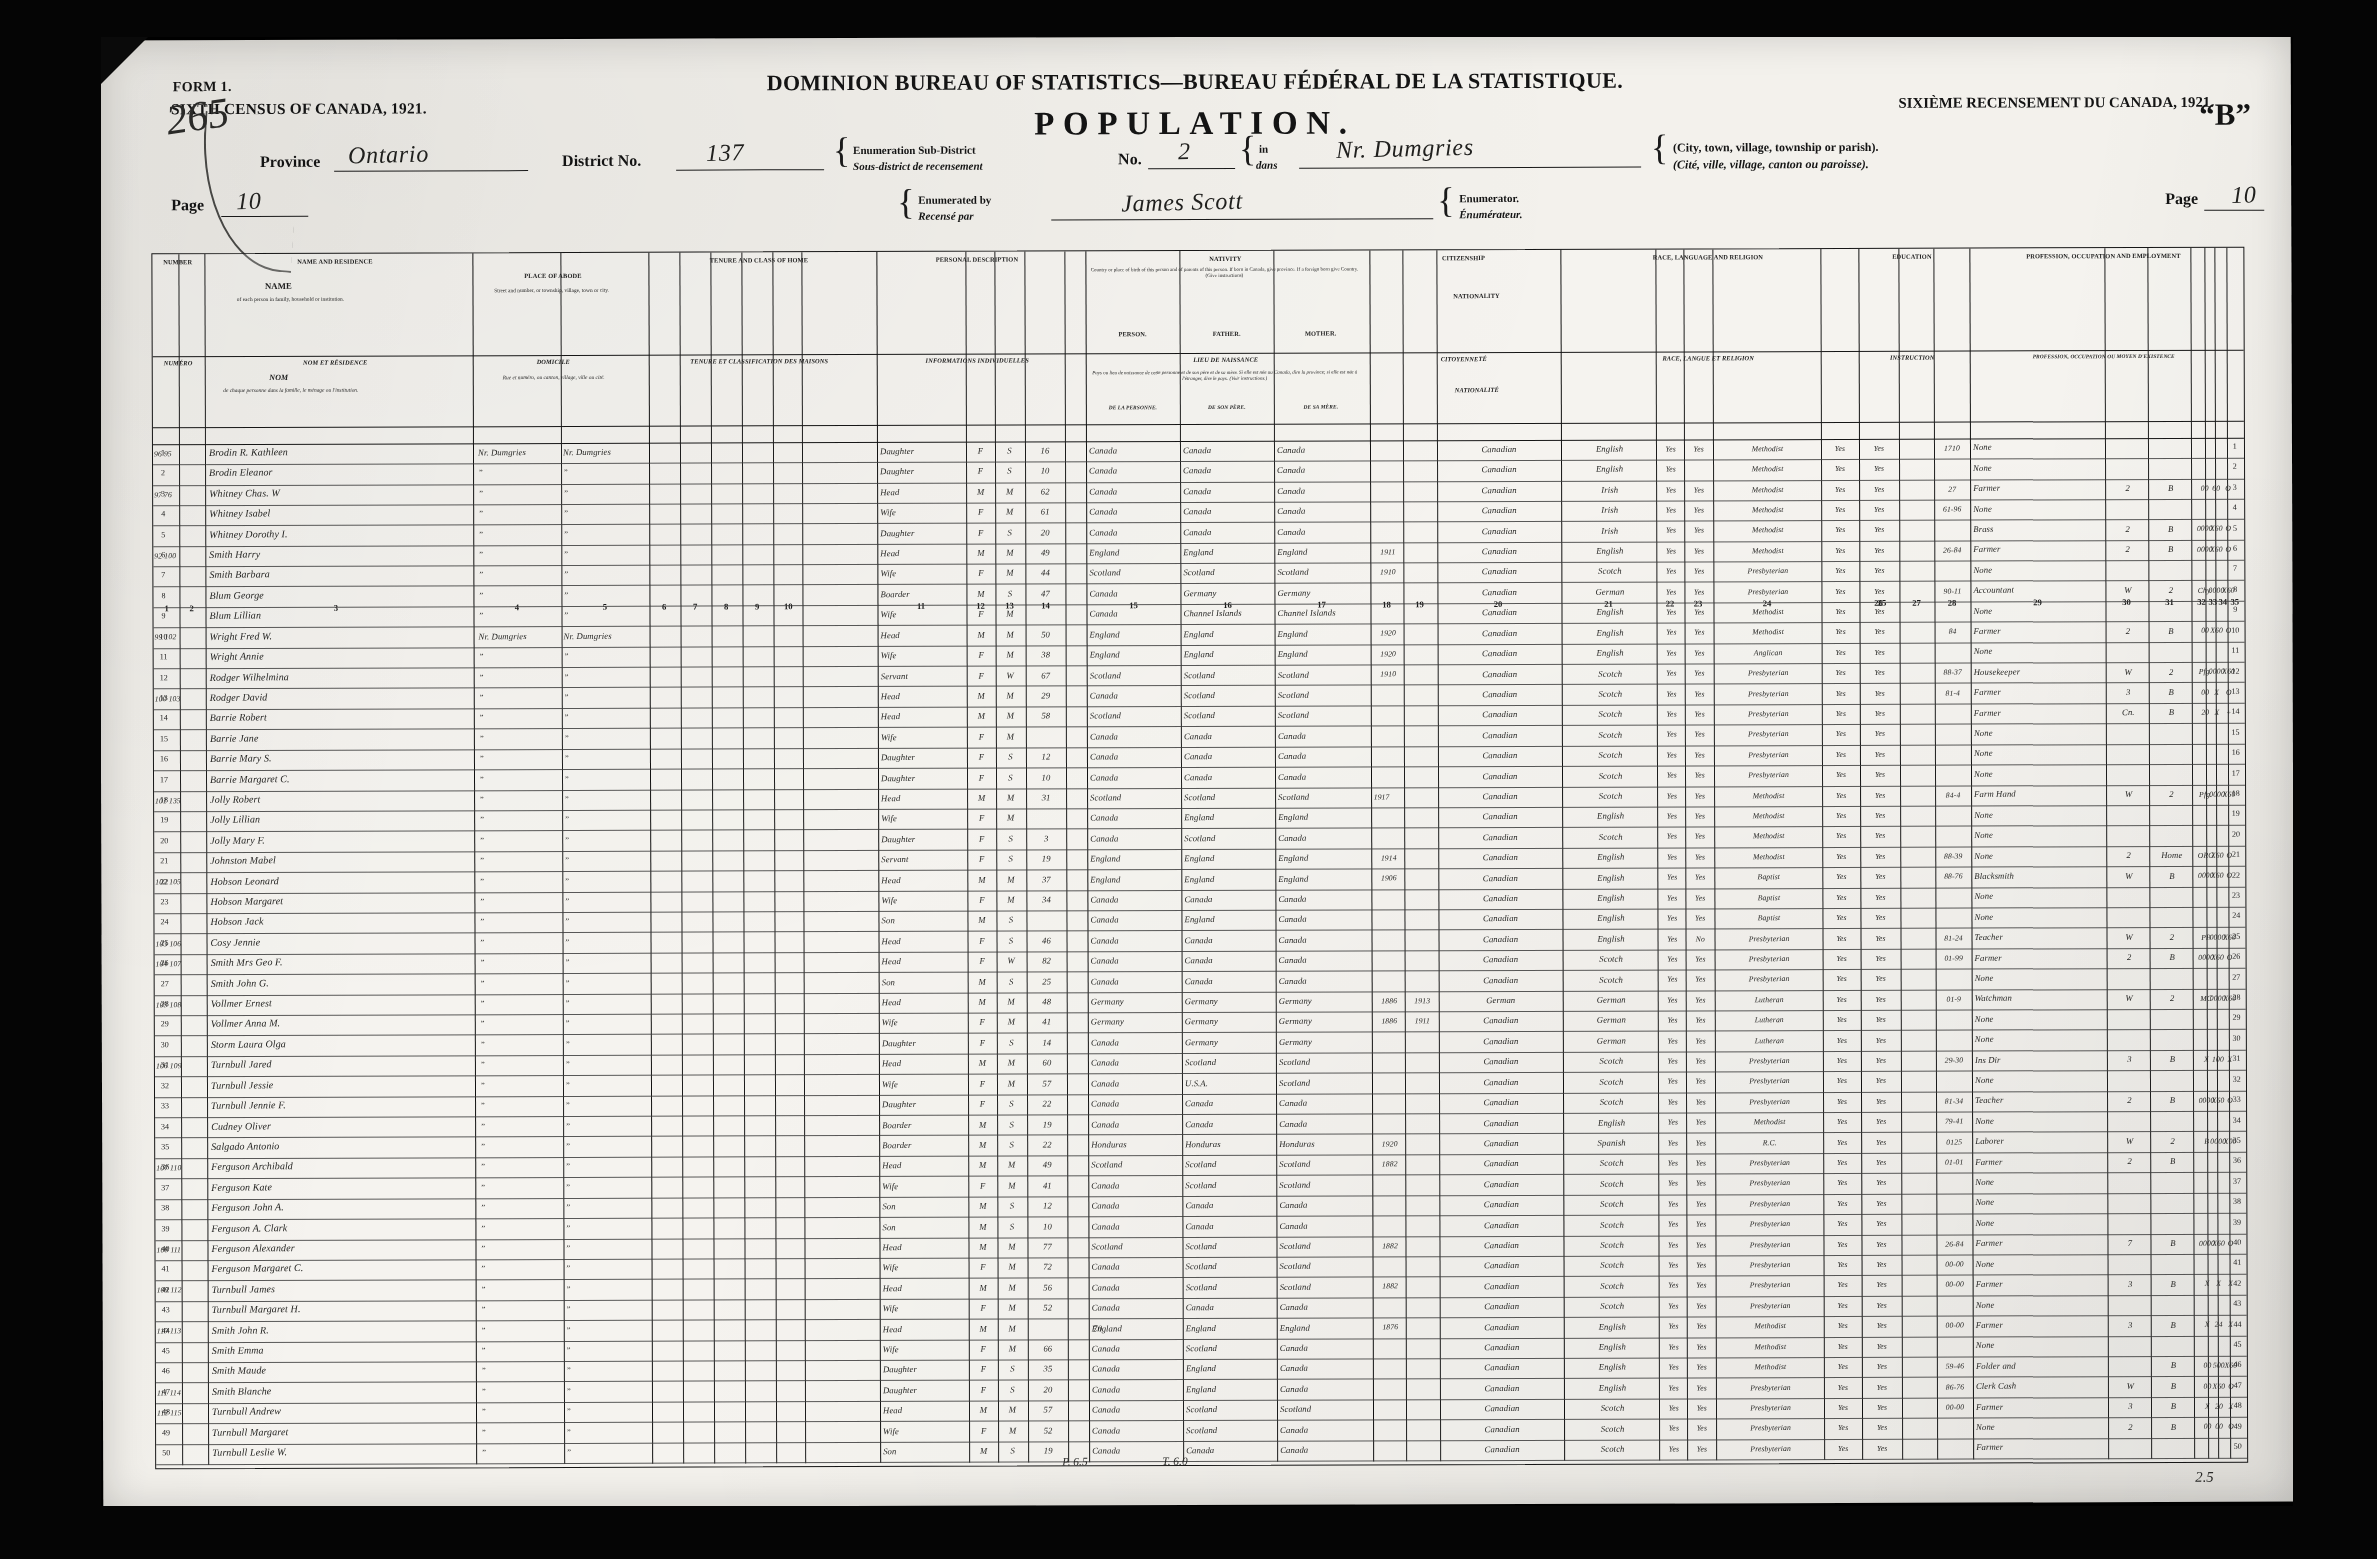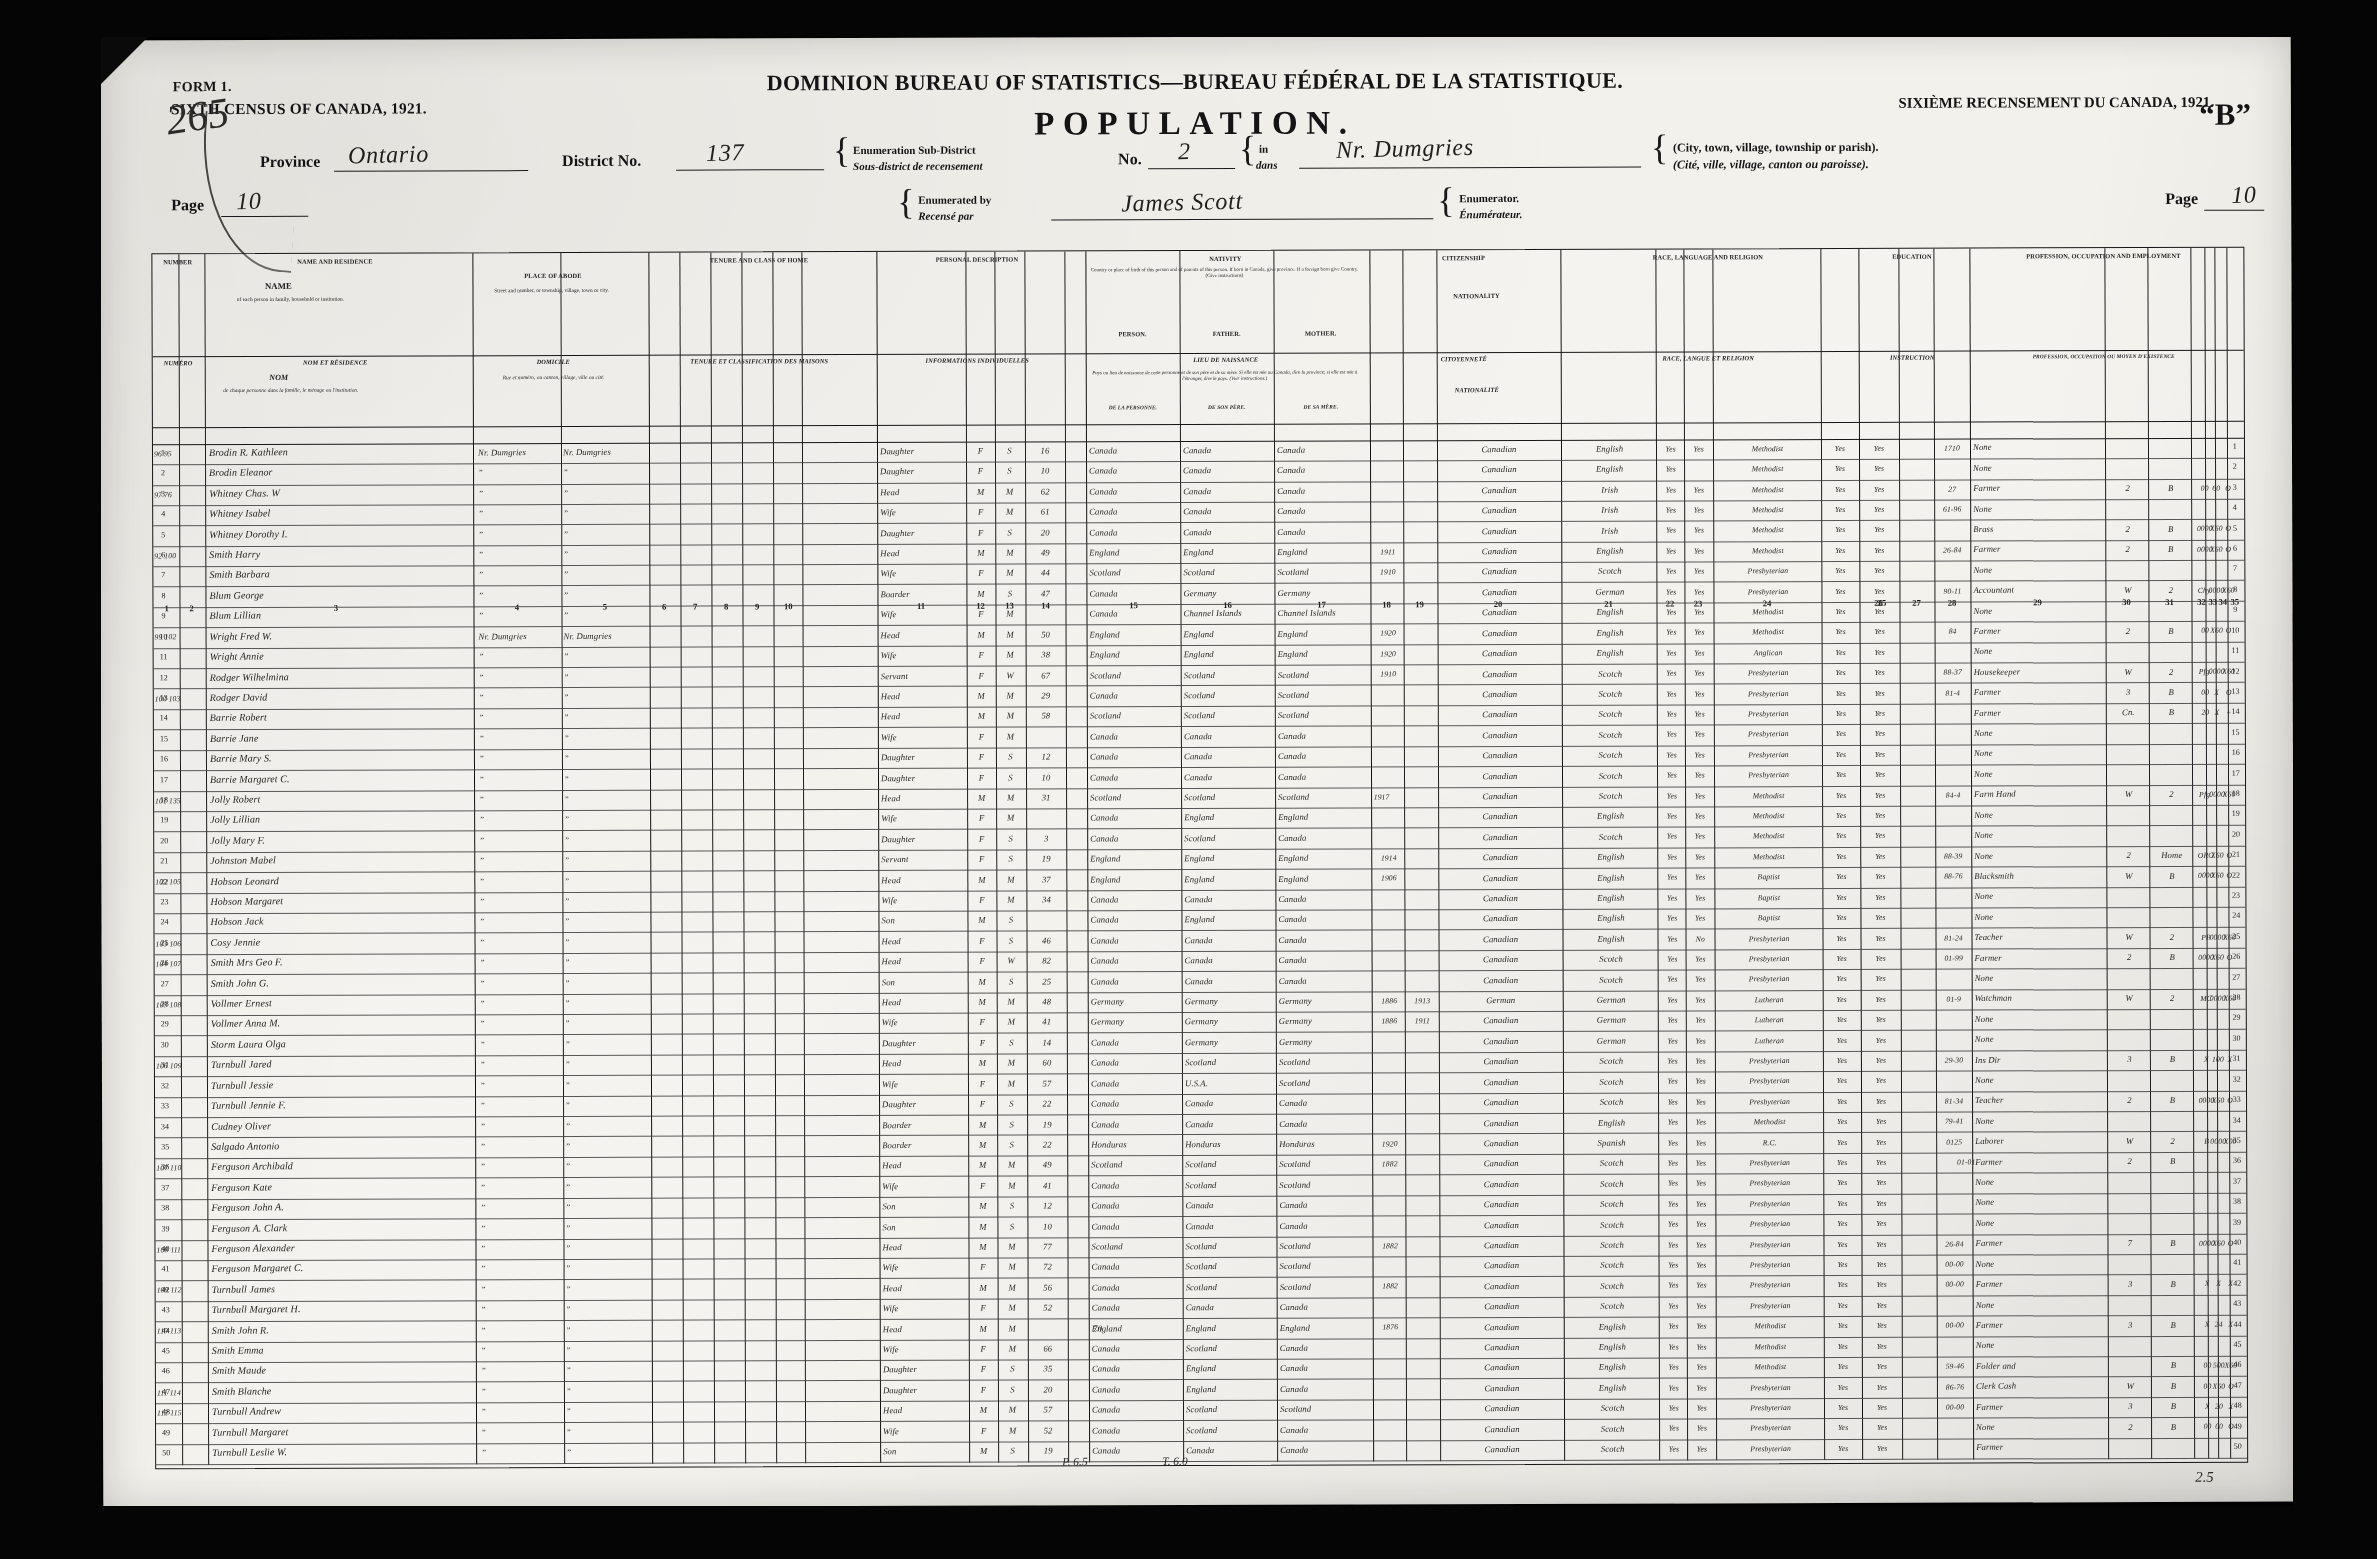--- a/index.html
+++ b/index.html
@@ -1372,21 +1372,21 @@
           <div class="cellink sm" style="left: 1030px; top: 718px; width: 91px;">Scotland</div>
           <div class="cellink sm" style="left: 1124px; top: 718px; width: 91px;">Scotland</div>
           <div class="cellink xs ctr" style="left: 1219px; top: 719px; width: 31px;">1882</div>
           <div class="cellink sm ctr" style="left: 1287px; top: 718px; width: 118px;">Canadian</div>
           <div class="cellink sm ctr" style="left: 1411px; top: 718px; width: 91px;">Scotch</div>
           <div class="cellink xs ctr" style="left: 1505px; top: 719px; width: 25.5px;">Yes</div>
           <div class="cellink xs ctr" style="left: 1533px; top: 719px; width: 25.5px;">Yes</div>
           <div class="cellink xs ctr" style="left: 1562px; top: 719px; width: 105px;">Presbyterian</div>
           <div class="cellink xs ctr" style="left: 1669px; top: 719px; width: 36px;">Yes</div>
           <div class="cellink xs ctr" style="left: 1708px; top: 719px; width: 36px;">Yes</div>
-          <div class="cellink xs ctr" style="left: 1782px; top: 719px; width: 34px; padding-left: 12px;">01-01</div>
+          <div class="cellink xs ctr" style="left: 1782px; top: 719px; width: 34px;">01-01</div>
           <div class="cellink sm" style="left: 1820px; top: 718px; width: 131px;">Farmer</div>
           <div class="cellink sm ctr" style="left: 1955px; top: 718px; width: 39px;">2</div>
           <div class="cellink sm ctr" style="left: 1998px; top: 718px; width: 39px;">B</div>
           <div class="row" style="top: 735px;"></div>
           <div class="rownum" style="left: 1.3px; top: 739px;">37</div>
           <div class="rownum" style="left: 2073px; top: 739px;">37</div>
           <div class="cellink " style="left: 56px; top: 737px; width: 255px;">Ferguson Kate</div>
           <div class="cellink sm" style="left: 325px; top: 739px; width: 82px;">”</div>
           <div class="cellink sm" style="left: 410px; top: 739px; width: 83px;">”</div>
           <div class="cellink sm" style="left: 727px; top: 739px; width: 84px;">Wife</div>

